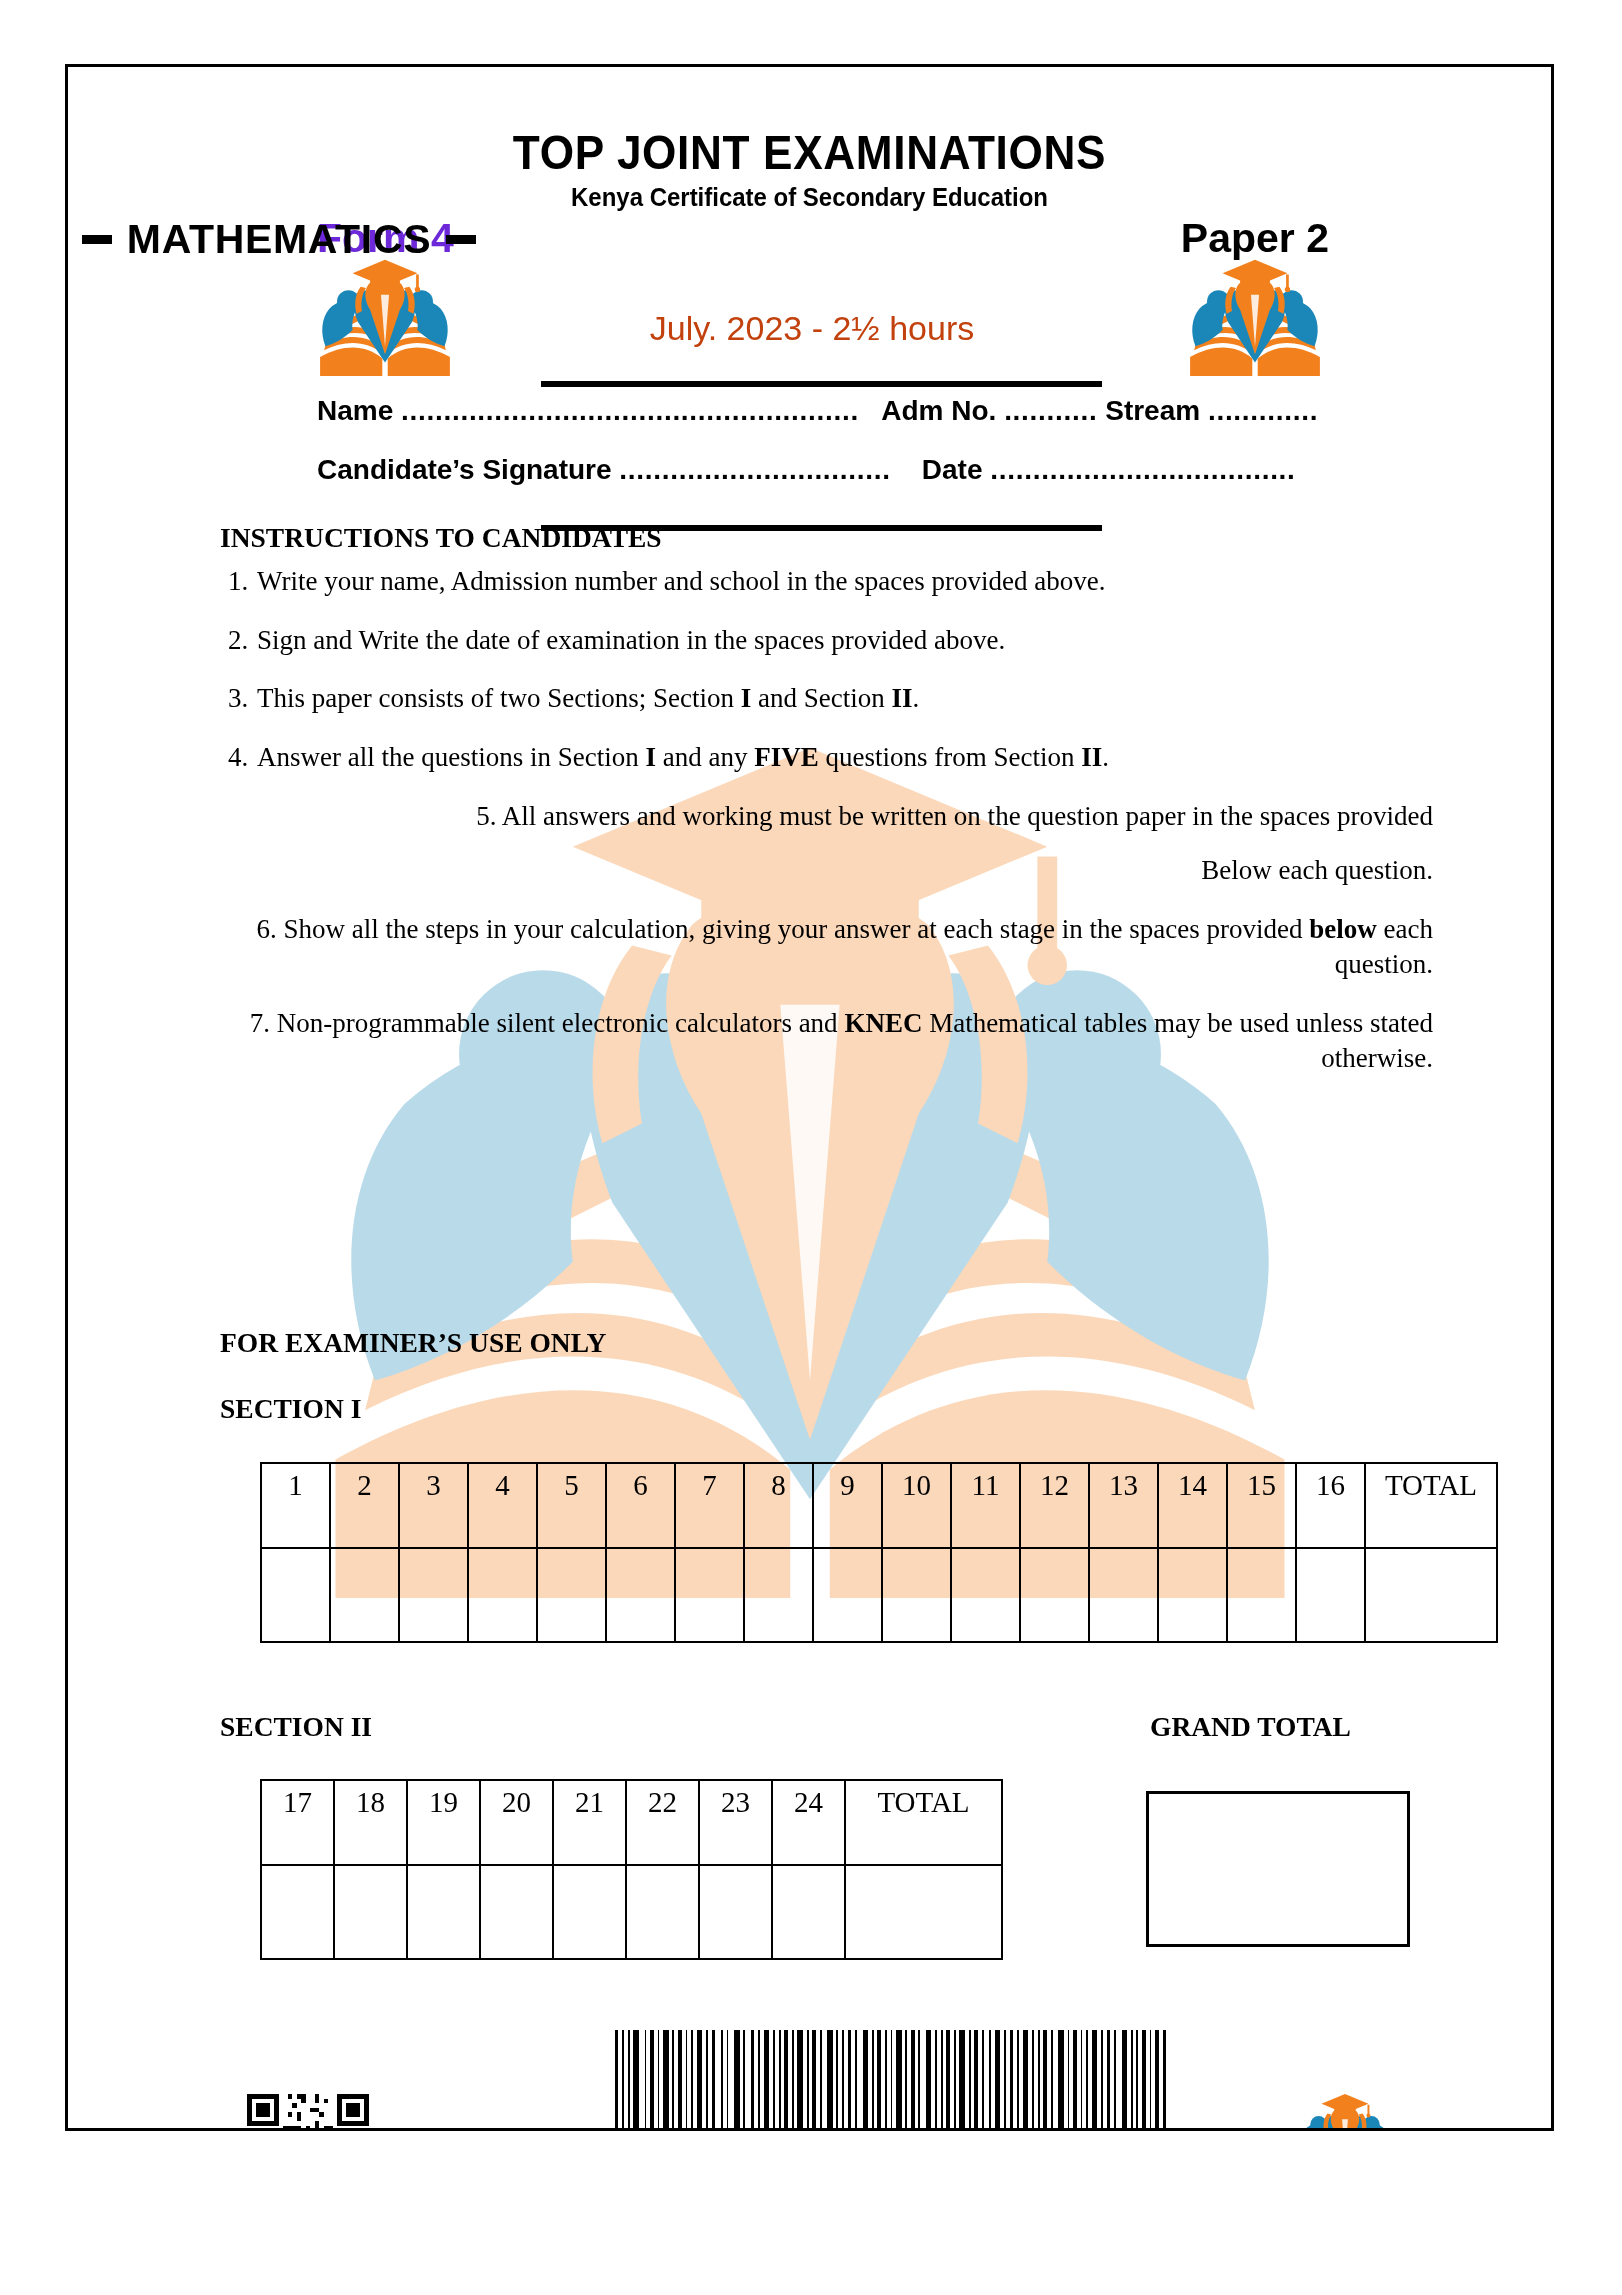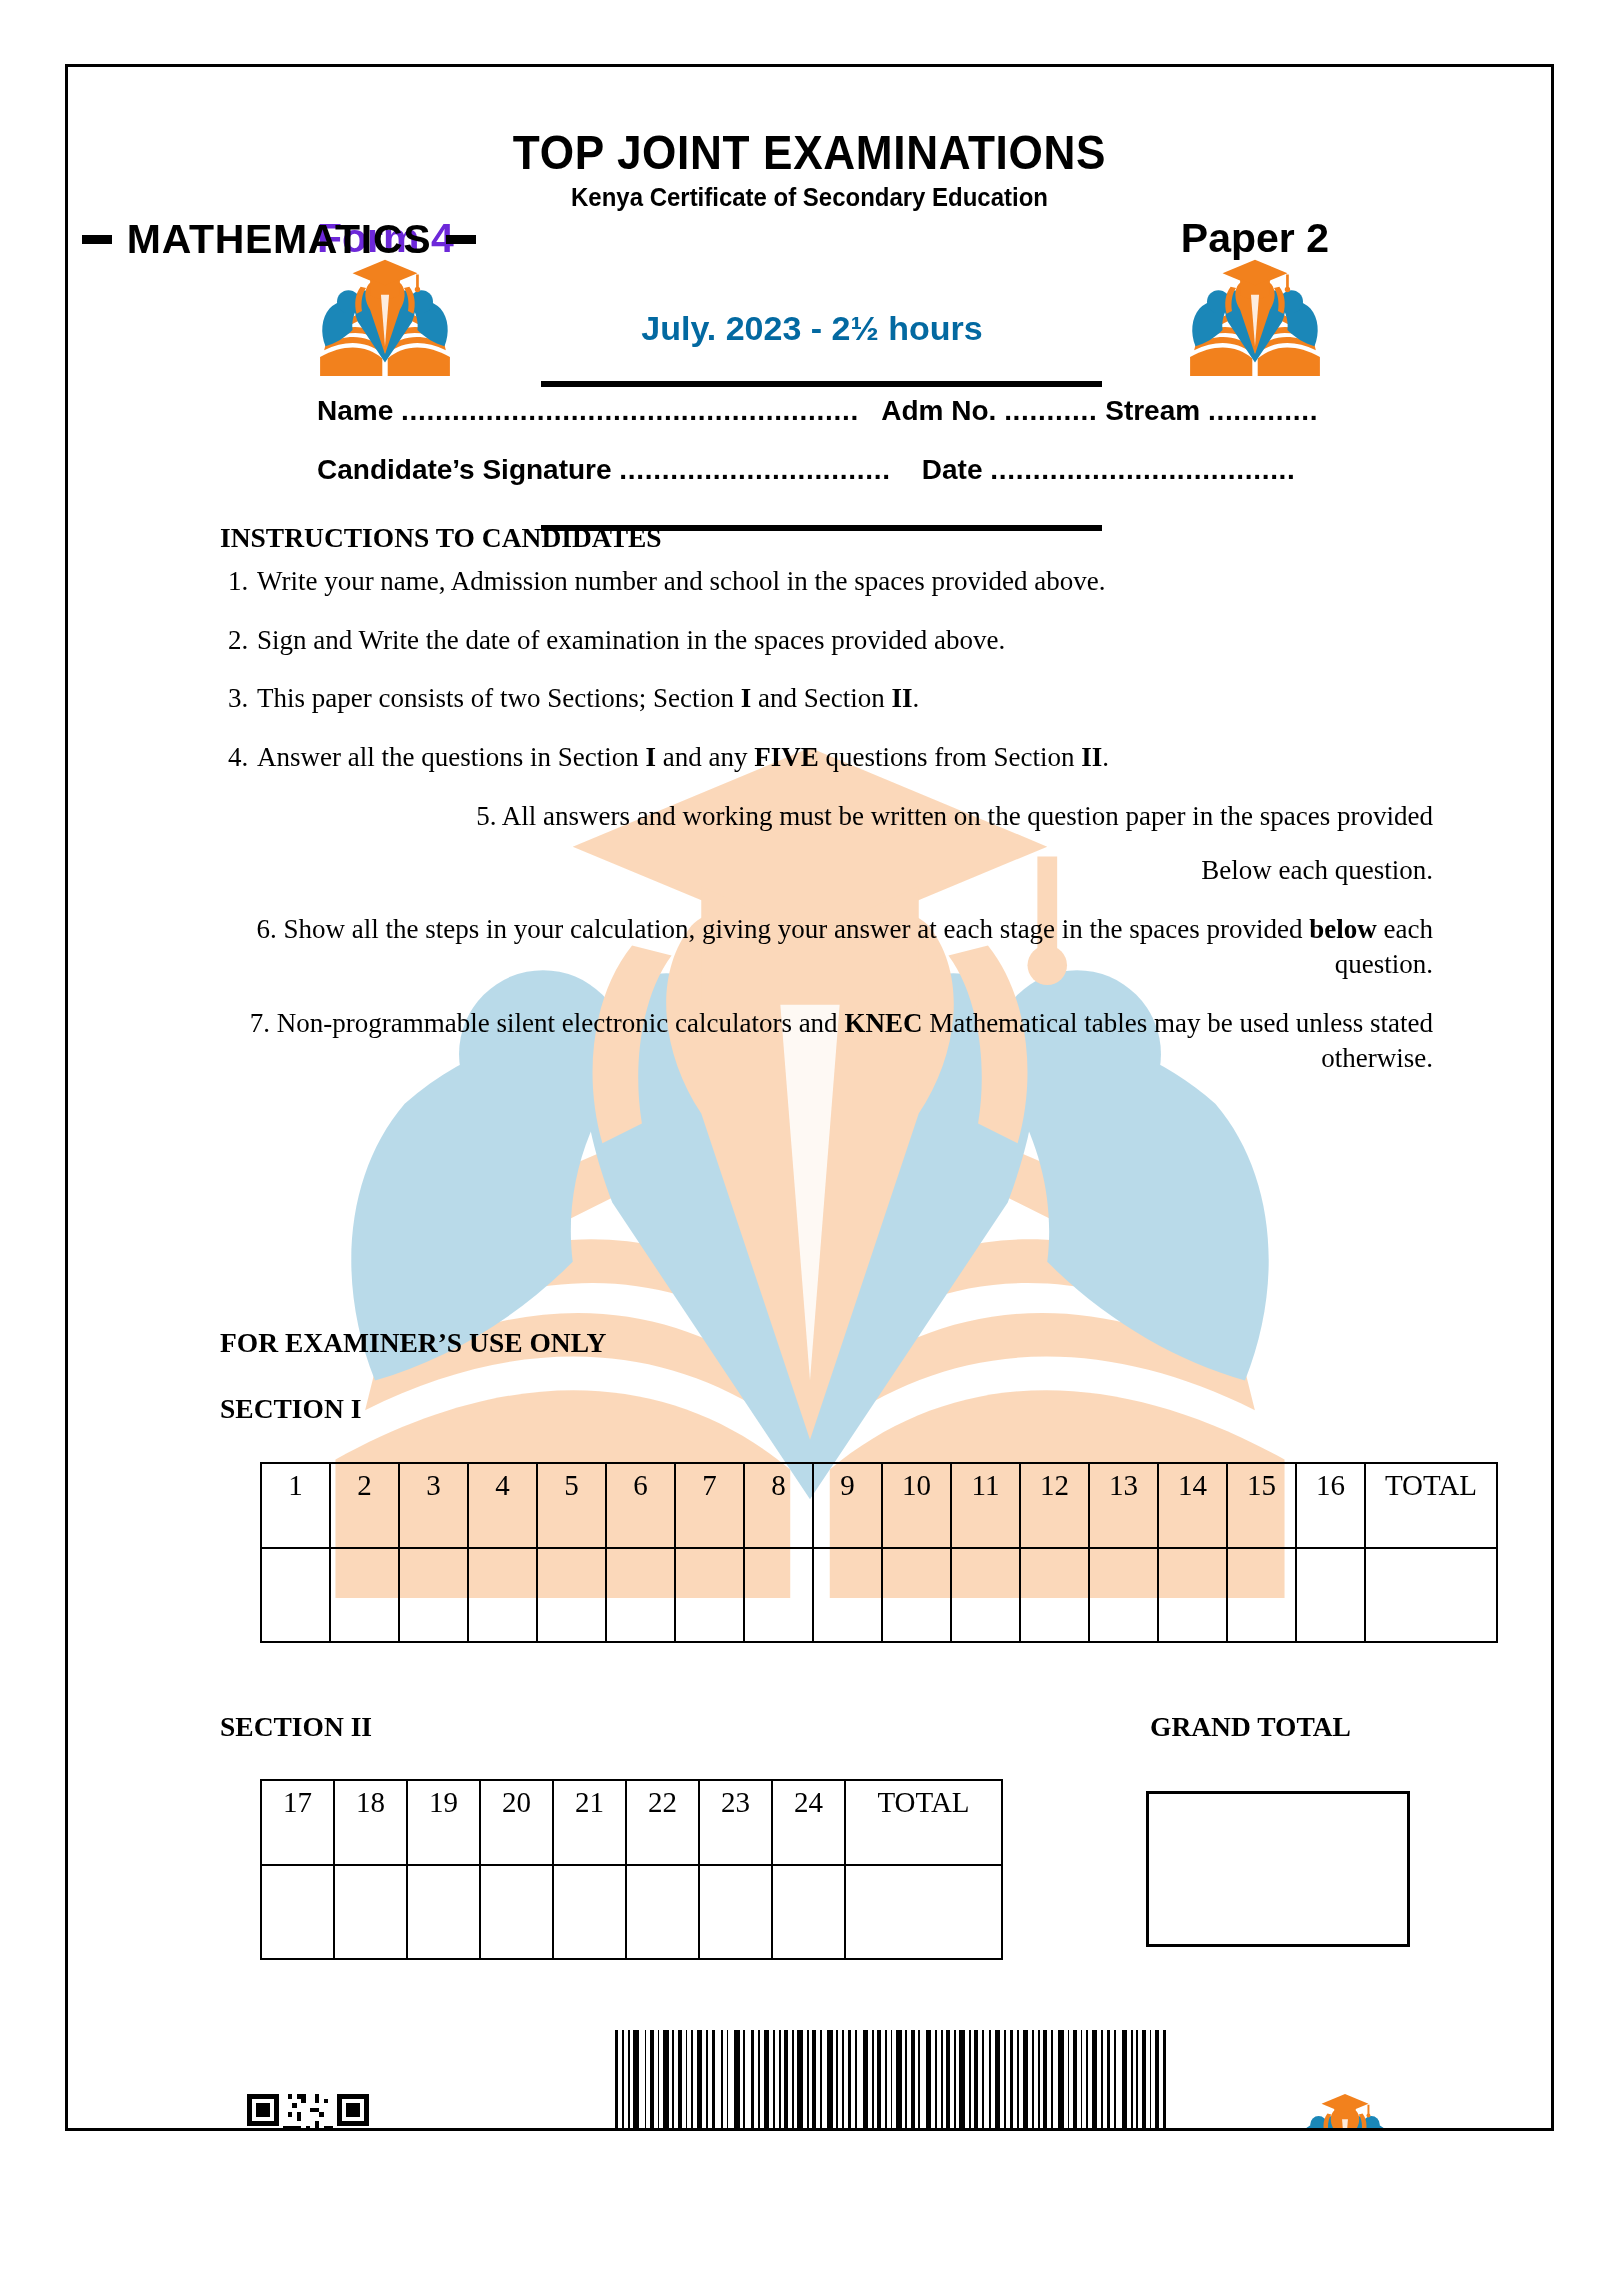--- a/index.html
+++ b/index.html
@@ -104,23 +104,23 @@
     background: #000;
     vertical-align: 9.2px;
     margin: 0 14.4px;
   }
   .hdr-date {
     position: absolute;
     left: 5px; right: 0;
     top: 242px;
     text-align: center;
     font-family: "Liberation Sans", "DejaVu Sans", sans-serif;
-    font-weight: bold;
+    font-weight: normal;
     font-size: 34px;
-    color: #0369a1;
+    color: #c2410c;
   }
 
   .hdr-logo-left  { position: absolute; left: 249px;  top: 190px; width: 136px; height: 119px; }
   .hdr-logo-right { position: absolute; right: 228px; top: 190px; width: 136px; height: 119px; }
   .hdr-logo-left svg, .hdr-logo-right svg { width: 100%; height: 100%; display: block; }
 
   .rule {
     position: absolute;
     left: 473px;
     width: 561px;

